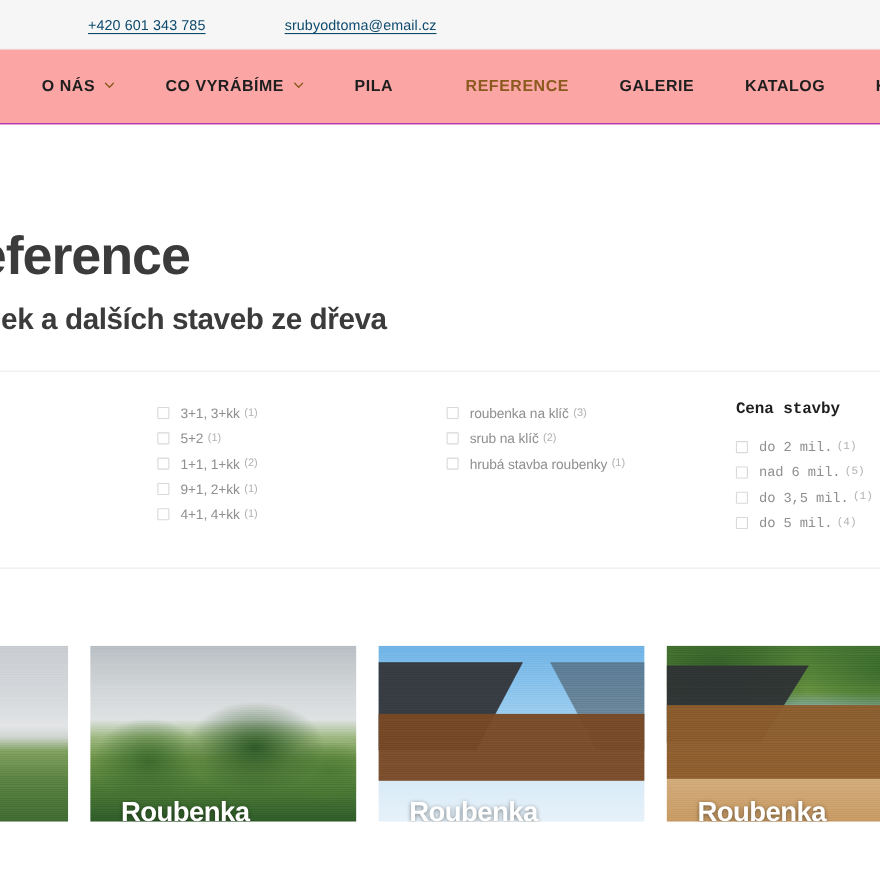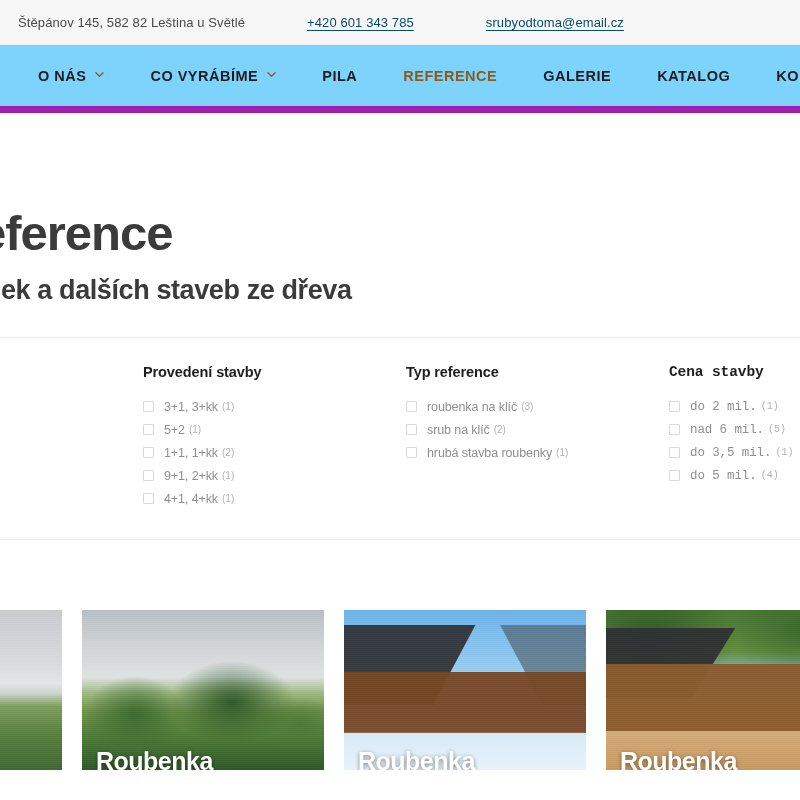--- a/index.html
+++ b/index.html
@@ -30,40 +30,40 @@
     text-underline-offset: 3px;
     font-size: 13px;
     white-space: nowrap;
   }
   .topbar .gap-a { width: 62px; }
   .topbar .gap-b { width: 72px; }
 
   
   .nav {
     height: 68px;
-    background: #7dd3fc;
-    border-bottom: 7px solid #a21caf;
+    background: #fca5a5;
+    border-bottom: 1px solid #a21caf;
     display: flex;
     align-items: center;
     padding-left: 38px;
     overflow: hidden;
     white-space: nowrap;
   }
   .navitem {
     display: flex;
     align-items: center;
     gap: 9px;
     margin-right: 46px;
     font-size: 14.5px;
     font-weight: bold;
     letter-spacing: .5px;
     color: #1e1e1e;
     cursor: pointer;
   }
-  .navitem.active { color: #8b5a1f; }
+  .navitem.active { color: #8b5a1f; margin-left: 20px; }
   .navitem .caret {
     width: 9px; height: 9px;
     position: relative;
     top: -1px;
   }
   .navitem .caret svg { display: block; }
 
   
   .hero {
     padding-top: 95px;
@@ -152,21 +152,21 @@
     overflow: hidden;
     flex: 0 0 auto;
     cursor: pointer;
   }
   .card .photo {
     position: absolute;
     inset: 0;
   }
   .card .cap {
     position: absolute;
-    left: 14px;
+    left: 28px;
     bottom: -6px;
     color: #ffffff;
     font-size: 25px;
     font-weight: bold;
     letter-spacing: -.5px;
     text-shadow: 0 1px 4px rgba(0,0,0,.45);
     white-space: nowrap;
   }
 
   
@@ -201,21 +201,20 @@
     background:
       repeating-linear-gradient(0deg, rgba(255,255,255,.035) 0 1px, rgba(0,0,0,.035) 1px 2px);
     mix-blend-mode: overlay;
     pointer-events: none;
   }
 </style>
 </head>
 <body>
 
 <div class="topbar">
-  <span class="addr">Štěpánov 145, 582 82 Leština u Světlé</span>
   <span class="gap-a"></span>
   <a class="tlink" href="#">+420 601 343 785</a>
   <span class="gap-b"></span>
   <a class="tlink" href="#">srubyodtoma@email.cz</a>
 </div>
 
 <nav class="nav">
 
   <div class="navitem">
     <span>O NÁS</span>
@@ -260,21 +259,20 @@
 <section class="hero">
   <h1>e reference</h1>
   <h2>oubenek a dalších staveb ze dřeva</h2>
 </section>
 
 <div class="rule rule-top"></div>
 
 <section class="filters">
 
   <div class="fcol">
-    <h3>Provedení stavby</h3>
 
     <label class="frow">
       <span class="cbox"></span>
       <span class="flabel">3+1, 3+kk</span>
       <span class="fcount">(1)</span>
     </label>
     <label class="frow">
       <span class="cbox"></span>
       <span class="flabel">5+2</span>
       <span class="fcount">(1)</span>
@@ -290,21 +288,20 @@
       <span class="fcount">(1)</span>
     </label>
     <label class="frow">
       <span class="cbox"></span>
       <span class="flabel">4+1, 4+kk</span>
       <span class="fcount">(1)</span>
     </label>
   </div>
 
   <div class="fcol">
-    <h3>Typ reference</h3>
 
     <label class="frow">
       <span class="cbox"></span>
       <span class="flabel">roubenka na klíč</span>
       <span class="fcount">(3)</span>
     </label>
     <label class="frow">
       <span class="cbox"></span>
       <span class="flabel">srub na klíč</span>
       <span class="fcount">(2)</span>

